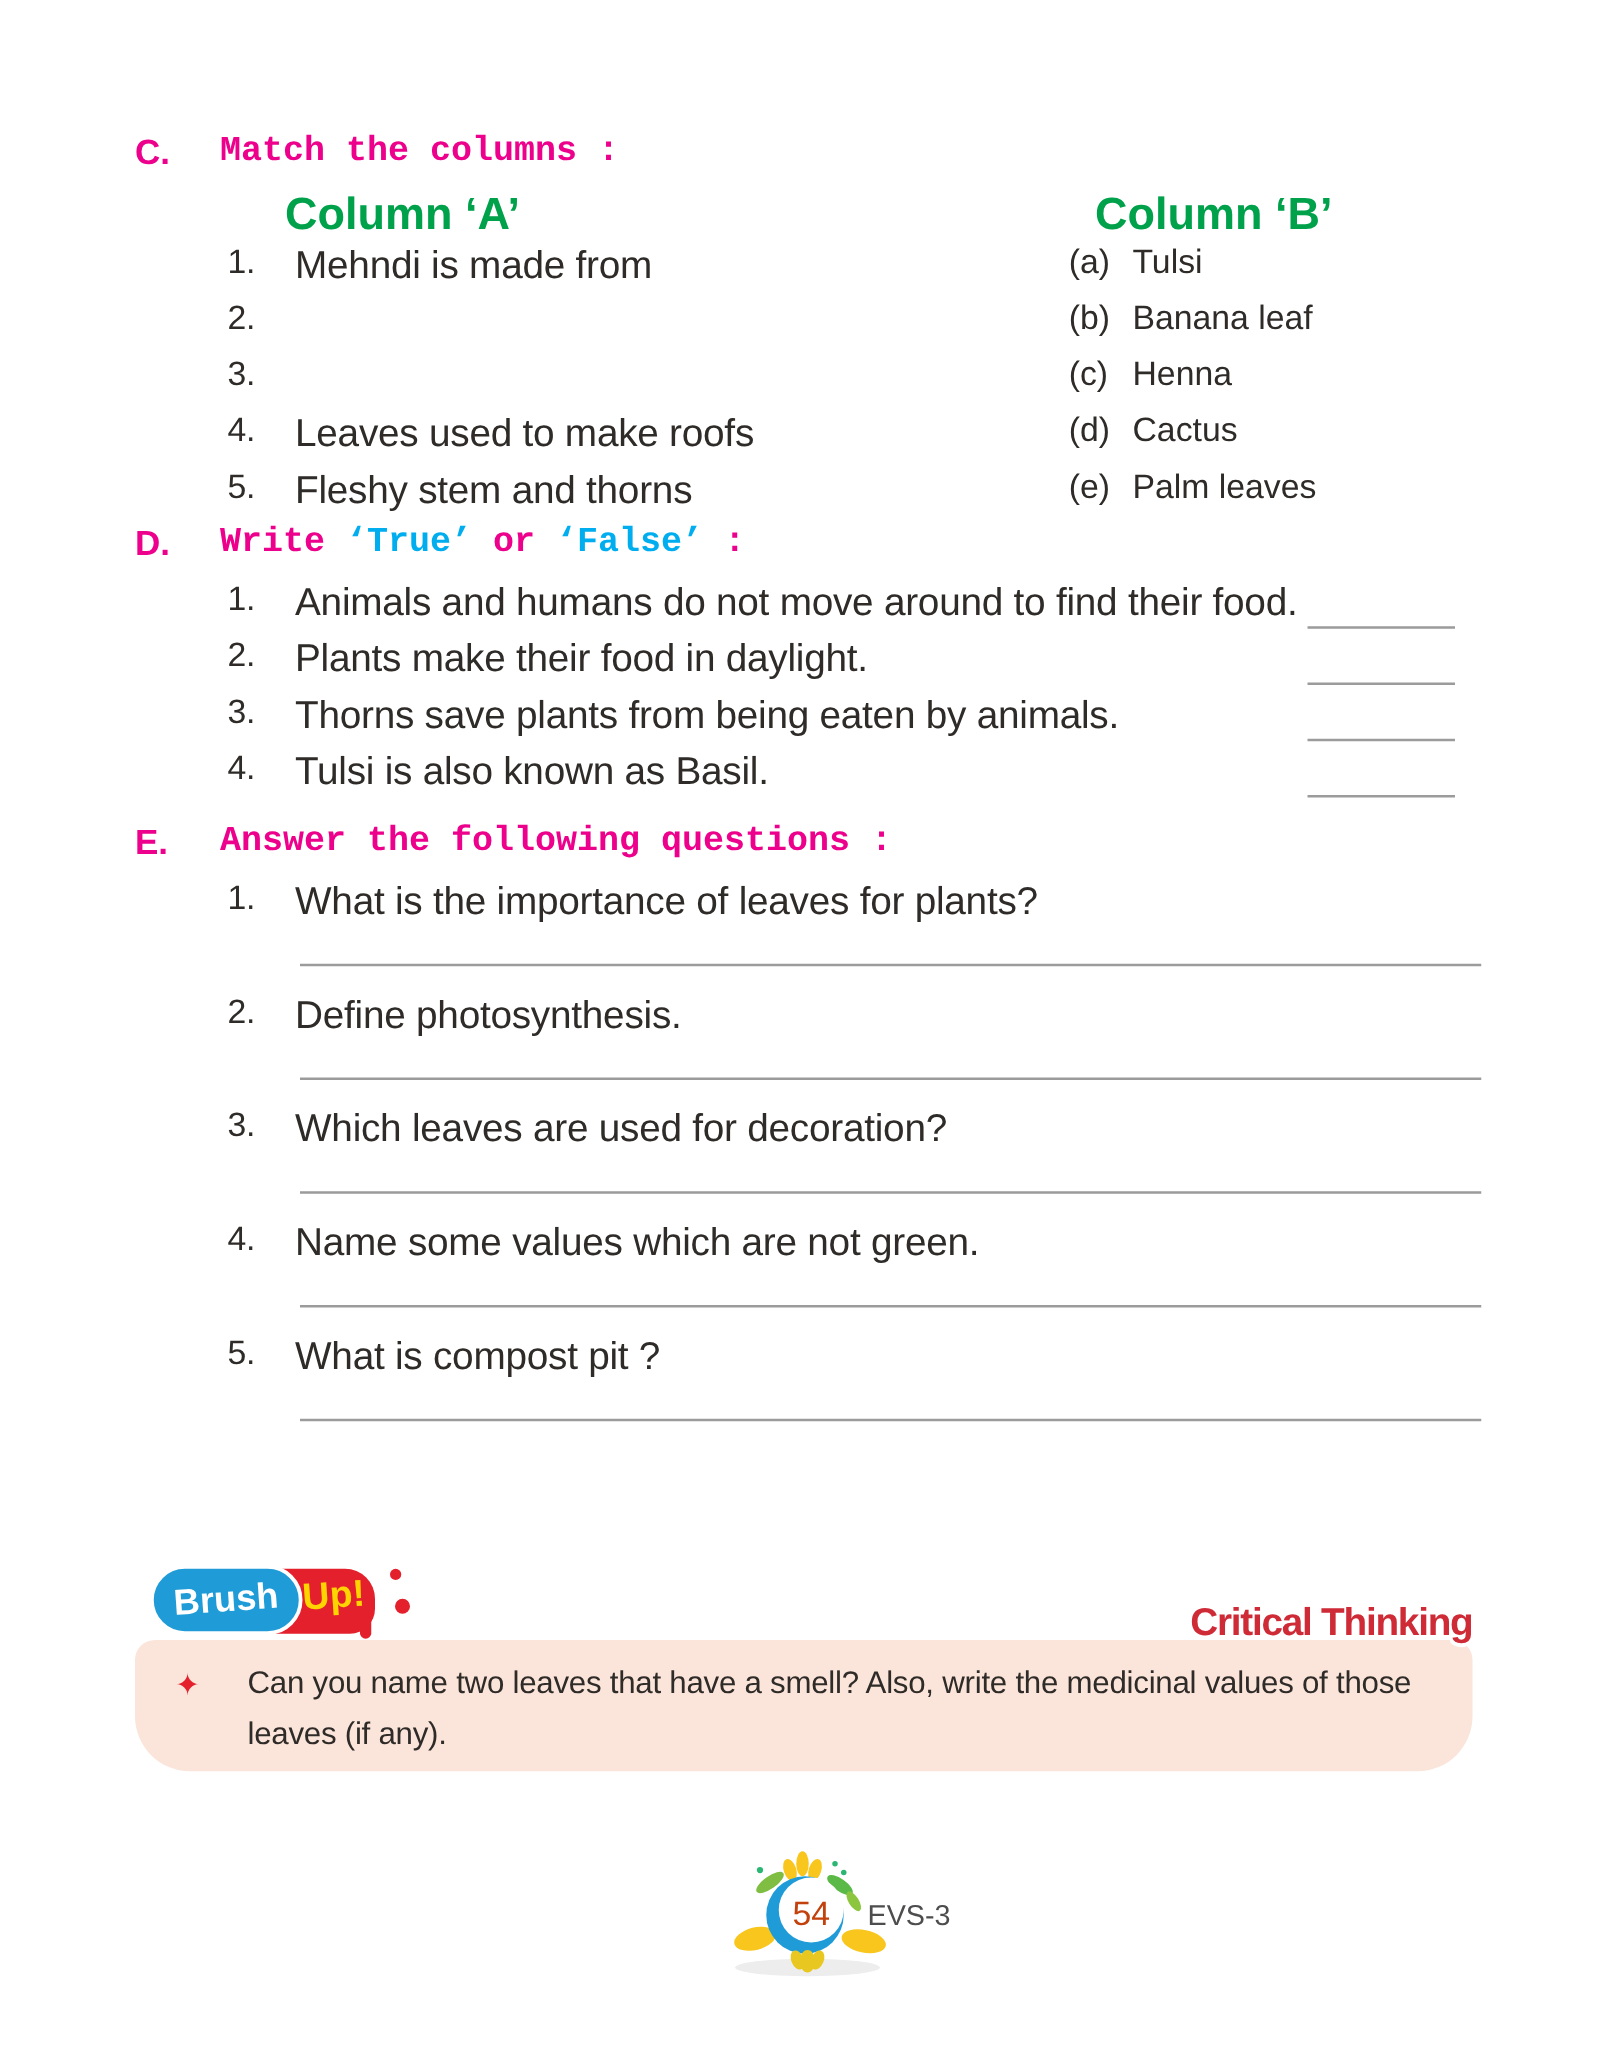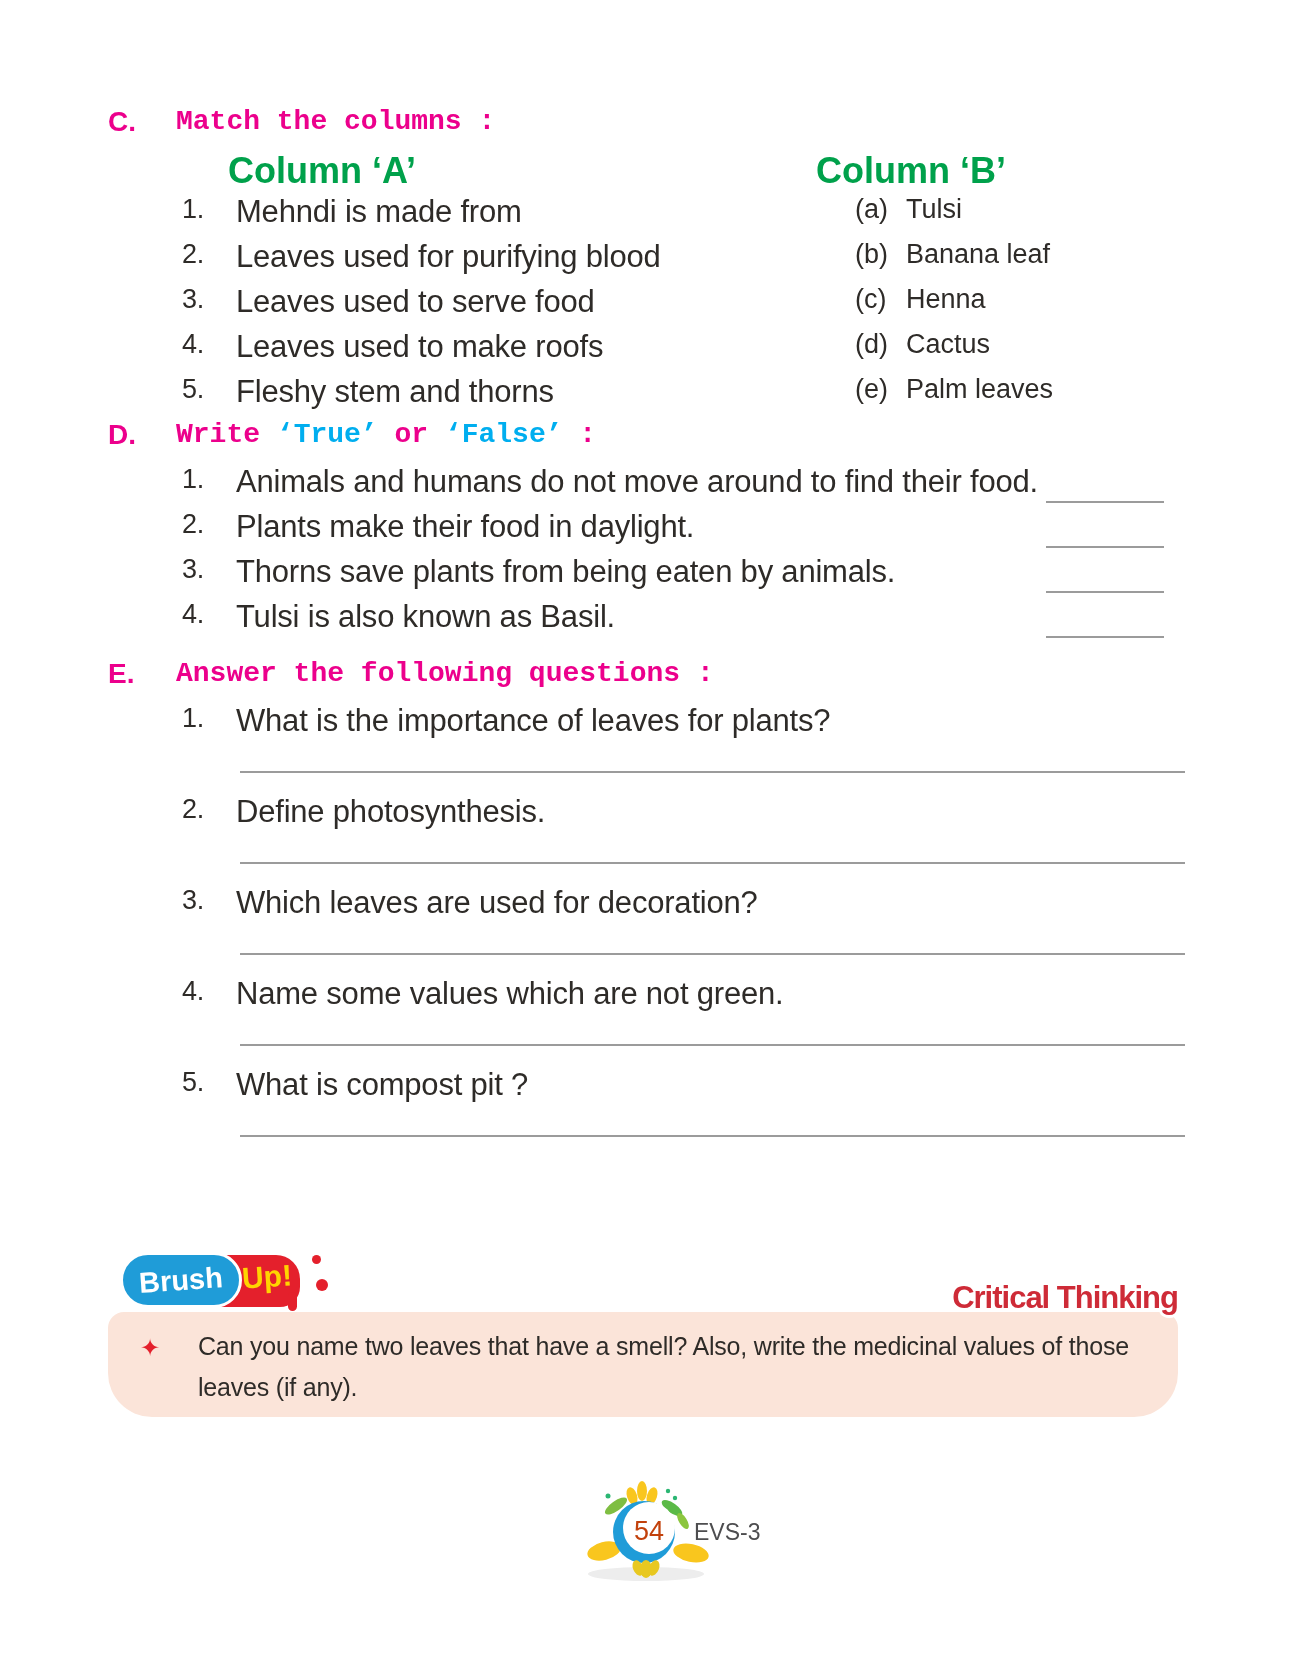--- a/index.html
+++ b/index.html
@@ -10,21 +10,21 @@
   
   .sec-label{left:108px;font-weight:bold;font-size:28px;color:var(--magenta,#EC008C);}
   .sec-title{left:176px;font-weight:bold;font-size:28px;color:var(--magenta,#EC008C);font-family:Liberation Mono, monospace;}
   .sec-title .m{color:var(--magenta,#EC008C);}
   .sec-title .cy{color:var(--cyan,#00AEEF);}
   .top-c{top:106px;}
   .top-d{top:419px;}
   .top-e{top:658px;}
 
   .colhead{top:150px;font-weight:bold;font-size:36px;color:var(--green,#00A14B);}
-  .colA{left:228px;} .colB{left:816px;}
+  .colA{left:228px;} .colB{left:876px;}
 
   
   .num{left:182px;width:44px;font-size:27px;letter-spacing:-0.2px;}
   .atext{left:236px;font-size:31px;letter-spacing:-0.2px;}
   .bletter{left:855px;font-size:27px;}
   .btext{left:906px;font-size:27px;}
   .c0{top:194px}.c1{top:239px}.c2{top:284px}.c3{top:329px}.c4{top:374px}
   .d0{top:464px}.d1{top:509px}.d2{top:554px}.d3{top:599px}
   .q0{top:703px}.q1{top:794px}.q2{top:885px}.q3{top:976px}.q4{top:1067px}
 
@@ -73,26 +73,24 @@
   <div class="abs sec-title top-c">Match the columns :</div>
   <div class="abs colhead colA">Column ‘A’</div>
   <div class="abs colhead colB">Column ‘B’</div>
 
   <div class="abs num c0">1.</div>
   <div class="abs atext c0">Mehndi is  made from</div>
   <div class="abs bletter c0">(a)</div>
   <div class="abs btext c0">Tulsi</div>
 
   <div class="abs num c1">2.</div>
-  <div class="abs atext c1">Leaves used for purifying blood</div>
   <div class="abs bletter c1">(b)</div>
   <div class="abs btext c1">Banana leaf</div>
 
   <div class="abs num c2">3.</div>
-  <div class="abs atext c2">Leaves used to serve food</div>
   <div class="abs bletter c2">(c)</div>
   <div class="abs btext c2">Henna</div>
 
   <div class="abs num c3">4.</div>
   <div class="abs atext c3">Leaves used to make roofs</div>
   <div class="abs bletter c3">(d)</div>
   <div class="abs btext c3">Cactus</div>
 
   <div class="abs num c4">5.</div>
   <div class="abs atext c4">Fleshy stem and thorns</div>

